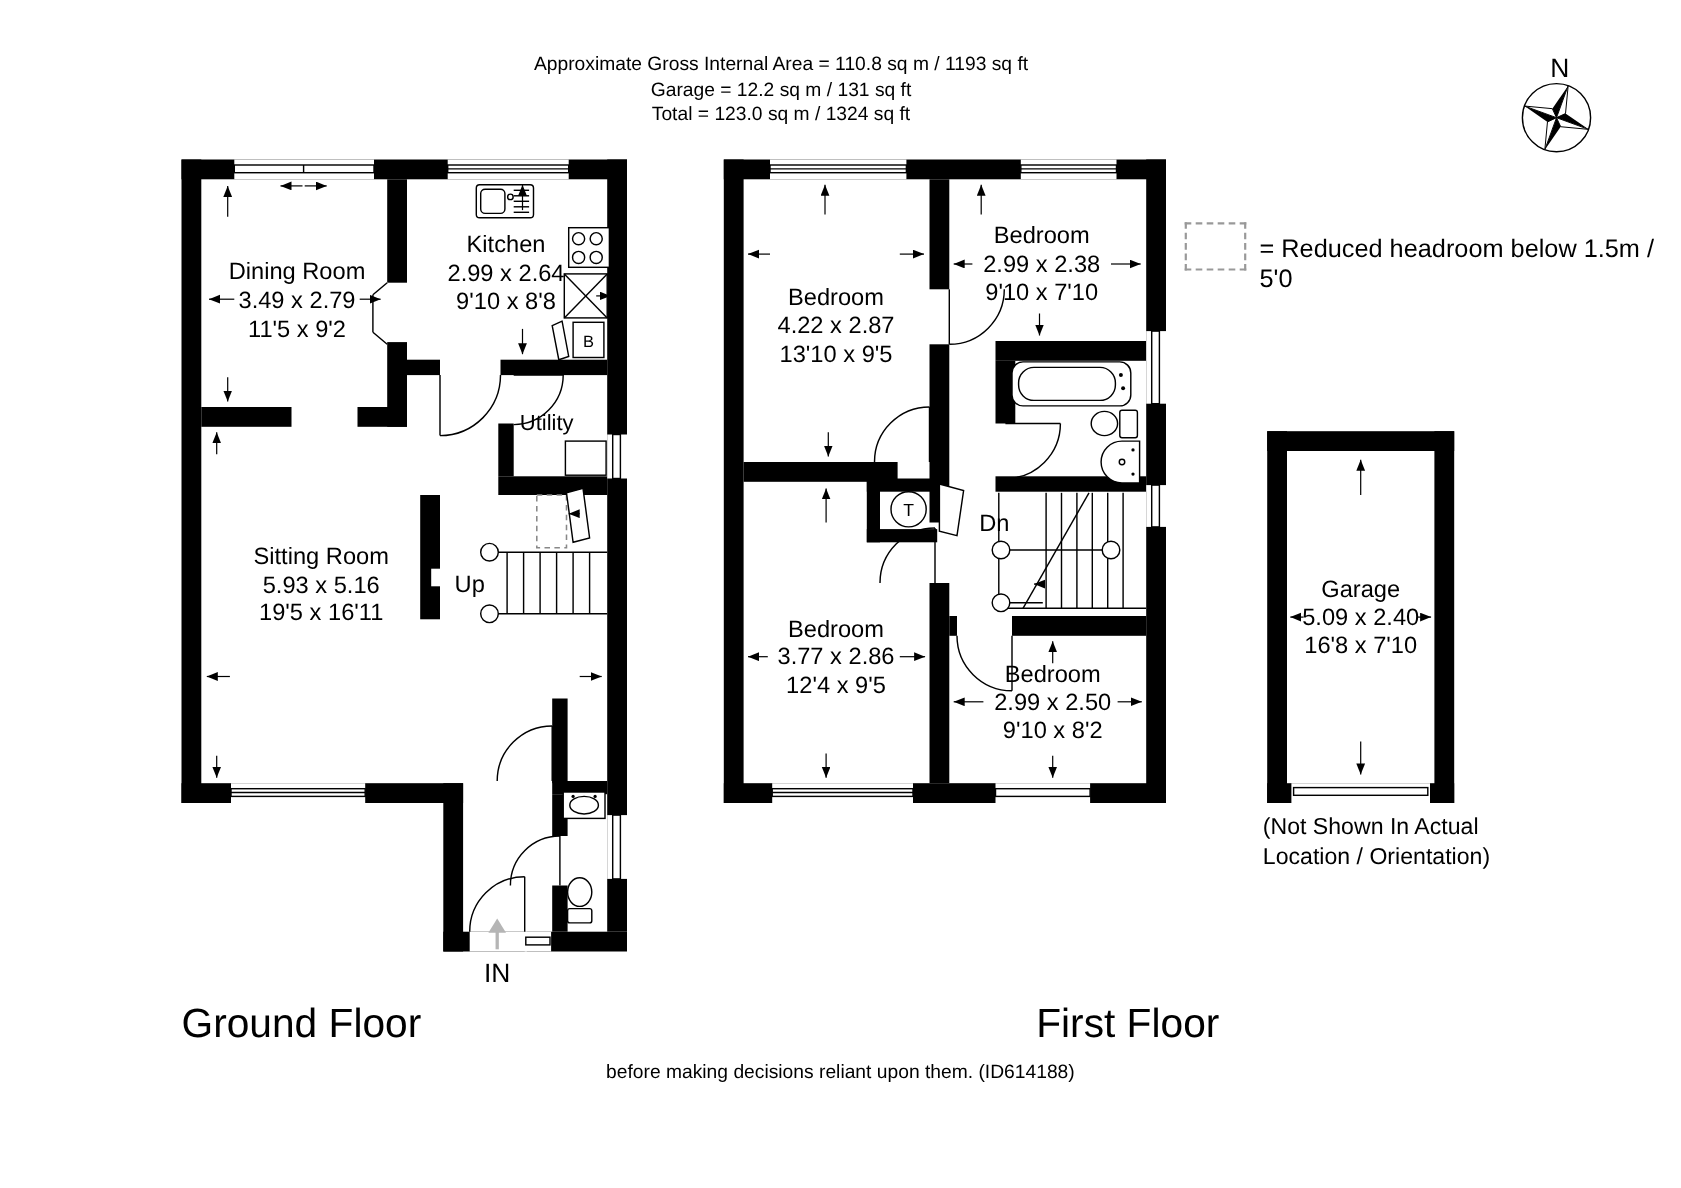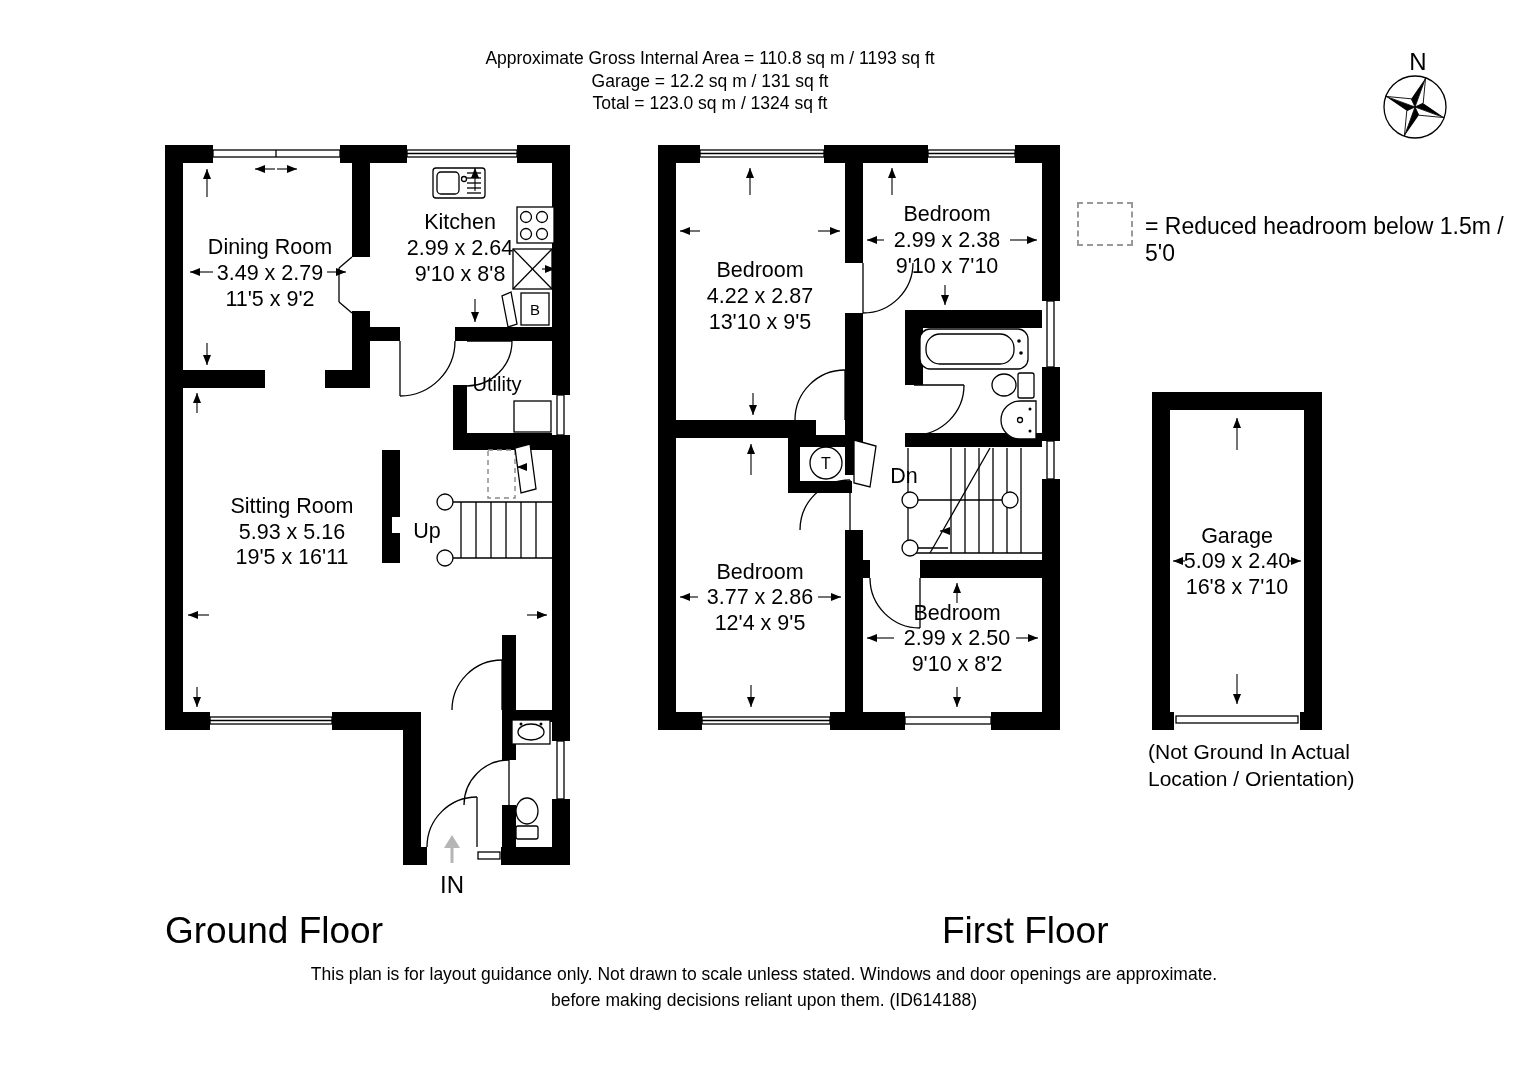--- a/index.html
+++ b/index.html
@@ -378,25 +378,24 @@
       <line class="dim" x1="137" y1="169" x2="149" y2="169" marker-end="url(#aga)"></line>
     </g>
     <g>
       <text class="rm" x="85" y="151">Garage</text>
       <text class="rm" x="85" y="176">5.09 x 2.40</text>
       <text class="rm" x="85" y="202">16'8 x 7'10</text>
     </g>
   </svg>
 
   <div class="abs note">
-    <div>(Not Ground In Actual</div>
+    <div>(Not Shown In Actual</div>
     <div>Location / Orientation)</div>
   </div>
 
   <div class="abs ttl" style="left:165px;top:910px">Ground Floor</div>
   <div class="abs ttl" style="left:942px;top:910px">First Floor</div>
 
   <div class="abs foot">
-    <div>This plan is for layout guidance only. Not drawn to scale unless stated. Windows and door openings are approximate.</div>
     <div>before making decisions reliant upon them. (ID614188)</div>
   </div>
 
 </div>
 
 </body></html>

